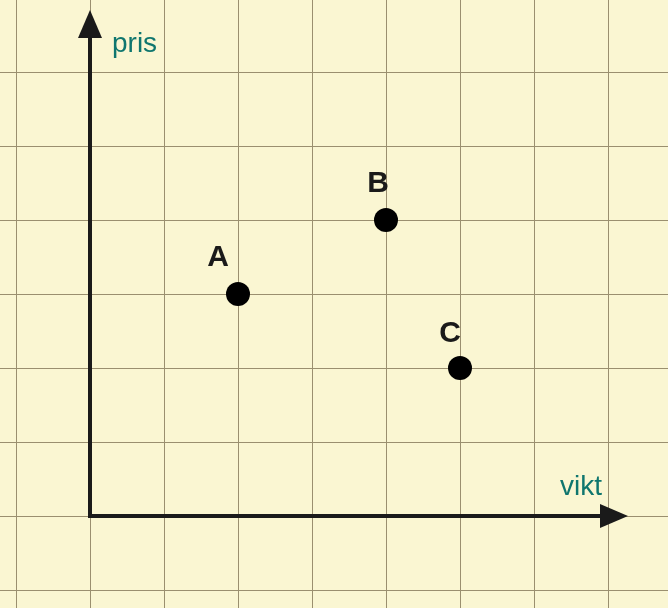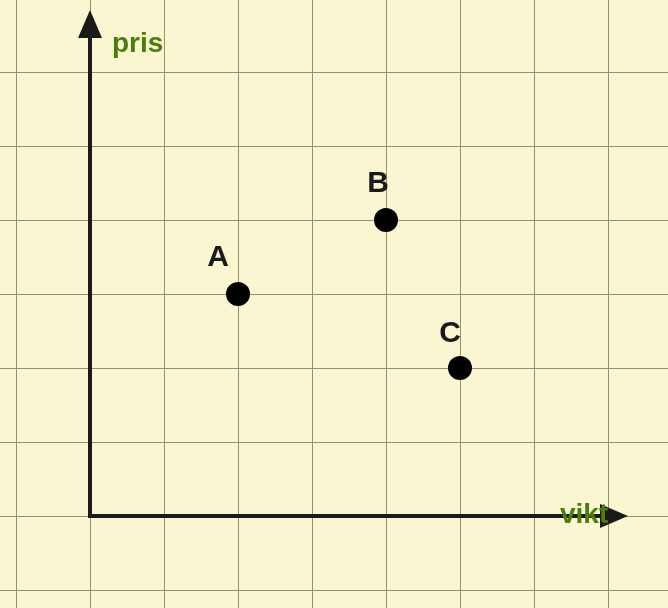--- a/index.html
+++ b/index.html
@@ -62,22 +62,22 @@
       left: 600px;
       top: 504px;
       width: 0; height: 0;
       border-top: 12px solid transparent;
       border-bottom: 12px solid transparent;
       border-left: 28px solid #1a1a1a;
     }
     .axis-label {
       position: absolute;
       font-size: 28px;
-      font-weight: 700;
-      color: #4d7c0f;
+      font-weight: 400;
+      color: #0f766e;
       font-family: "Helvetica Neue", Arial, sans-serif;
     }
     .point {
       position: absolute;
       width: 24px;
       height: 24px;
       background: #000;
       border-radius: 50%;
       transform: translate(-50%, -50%);
     }
@@ -113,21 +113,21 @@
       <div class="grid-line horizontal" style="top: 516px;"></div>
       <div class="grid-line horizontal" style="top: 590px;"></div>
     </div>
 
   <div class="axis y-axis"></div>
   <div class="axis x-axis"></div>
   <div class="arrowhead up"></div>
   <div class="arrowhead right"></div>
 
   <div class="axis-label" style="left:112px; top:27px;">pris</div>
-  <div class="axis-label" style="left:560px; top:498px;">vikt</div>
+  <div class="axis-label" style="left:560px; top:470px;">vikt</div>
 
   <div id="points-holder">
       <div class="point" style="left: 238px; top: 294px;"></div>
       <div class="point-label" style="left: 218px; top: 256px;">A</div>
       <div class="point" style="left: 386px; top: 220px;"></div>
       <div class="point-label" style="left: 378px; top: 182px;">B</div>
       <div class="point" style="left: 460px; top: 368px;"></div>
       <div class="point-label" style="left: 450px; top: 332px;">C</div>
     </div>
 

